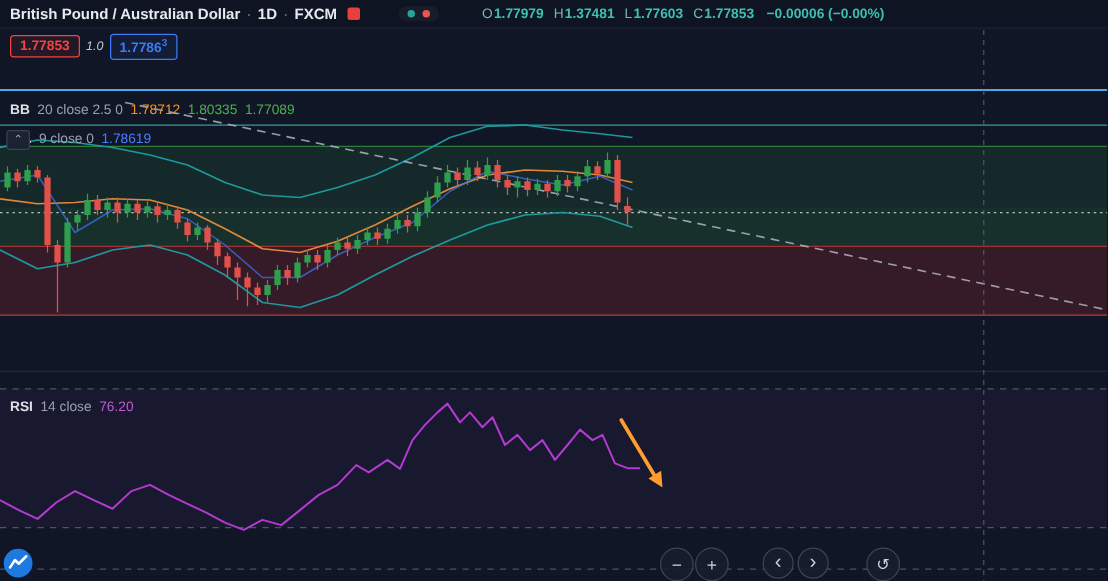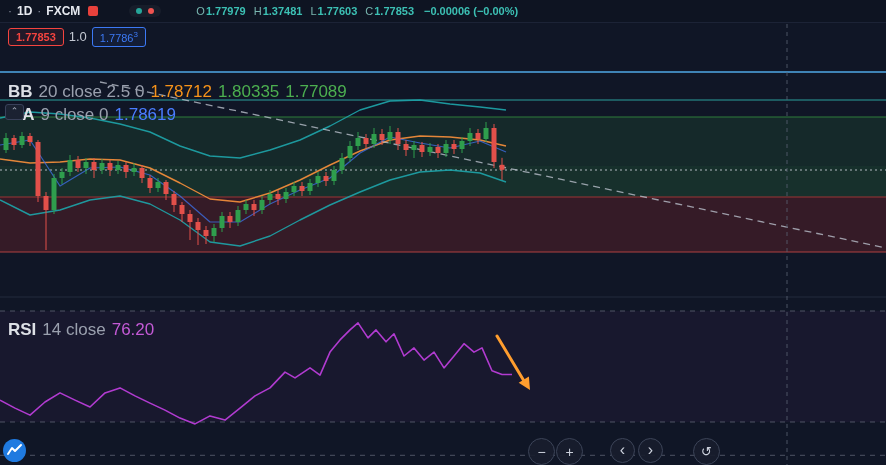--- a/index.html
+++ b/index.html
@@ -21,27 +21,27 @@
   .dot.teal{background:#26a69a;} .dot.red{background:#ef5350;}
   .ohlc{display:flex;align-items:center;margin-left:30px;font-size:11px;}
   .ohlc .lbl{color:#79b6b0;font-style:normal;margin-right:1px;font-weight:400;}
   .ohlc .val{color:#3cc0b4;font-weight:600;margin-right:8px;}
   .ohlc .change{color:#3cc0b4;font-weight:600;margin-left:2px;}
 
   
   .trade{position:absolute;left:8px;top:27px;display:flex;align-items:center;gap:5px;z-index:9;}
   .sell-box{color:#f5443f;border:1px solid #f5443f;background:rgba(245,68,63,0.08);
             font-size:11px;font-weight:700;padding:2px 7px;border-radius:3px;}
-  .spread{color:#c3c8d2;font-size:13px;}
+  .spread{color:#c3c8d2;font-size:10px;font-style:italic;}
   .buy-box{color:#3c79f5;border:1px solid #3c79f5;background:rgba(60,121,245,0.08);
-           font-size:11px;font-weight:400;padding:2px 7px;border-radius:3px;}
+           font-size:11px;font-weight:700;padding:2px 7px;border-radius:3px;}
   .buy-box sup{font-size:8px;}
 
   
-  .legend{position:absolute;left:8px;display:flex;gap:6px;align-items:baseline;font-size:17px;z-index:9;white-space:nowrap;}
+  .legend{position:absolute;left:8px;display:flex;gap:6px;align-items:baseline;font-size:11px;z-index:9;white-space:nowrap;}
   .legend .ind-name{color:#dde0e6;font-weight:700;}
   .legend .ind-params{color:#9aa0ae;margin-top:20px;}
   .legend .ind-val{font-weight:400;}
   .legend-bb{top:62px;} .legend-ma{top:85px;} .legend-rsi{top:300px;text-align:right;}
 
   .pane-caret{position:absolute;left:5px;top:104px;width:17px;height:14px;background:#1b2232;
               border:1px solid #39415a;border-radius:3px;color:#aeb4c2;font-size:9px;
               line-height:12px;text-align:center;z-index:9;cursor:pointer;}
 
   
@@ -207,20 +207,21 @@
       <line x1="0" y1="311.0" x2="886" y2="311.0" stroke="#8a90a0" stroke-width="1" stroke-dasharray="5 5" stroke-opacity="0.5"></line>
       <line x1="0" y1="422.0" x2="886" y2="422.0" stroke="#8a90a0" stroke-width="1" stroke-dasharray="5 5" stroke-opacity="0.5"></line>
       <line x1="0" y1="455.3" x2="886" y2="455.3" stroke="#8a90a0" stroke-width="1" stroke-dasharray="5 5" stroke-opacity="0.5"></line>
       <polyline points="0,400.1 15,408.1 30,415.1 45,402.0 60,392.9 75,400.1 90,407.0 105,392.9 120,387.9 135,395.9 150,403.1 165,410.1 180,418.1 195,423.9 210,415.9 225,420.1 240,408.1 255,395.9 270,387.9 285,372.1 295,377.9 310,367.9 320,375.1 330,352.1 340,339.9 350,329.9 358,322.9 368,337.9 376,329.9 386,341.8 394,333.8 404,356.0 414,347.9 424,360.1 434,352.1 444,367.9 454,356.0 464,343.7 474,352.1 482,347.9 492,370.7 502,374.5 512,374.5" fill="none" stroke="#b13bd0" stroke-width="1.6" stroke-linejoin="round"></polyline>
       <line x1="497" y1="336" x2="524" y2="381" stroke="#ff9d2e" stroke-width="3" stroke-linecap="round"></line>
       <polygon points="530,390 518.7,382.8 528.9,376.6" fill="#ff9d2e"></polygon>
       <line x1="787" y1="24" x2="787" y2="465" stroke="#5a6274" stroke-width="1" stroke-dasharray="4 4" stroke-opacity="0.8"></line>
     </svg>
 
   <div class="topbar">
+    <span class="sym">British Pound / Australian Dollar</span>
     <span class="sep">·</span>
     <span class="interval">1D</span>
     <span class="sep">·</span>
     <span class="exch">FXCM</span>
     <span class="fxcm-icon"></span>
     <span class="status-dots">
       <i class="dot teal"></i>
       <i class="dot red"></i>
     </span>
     <span class="ohlc">

